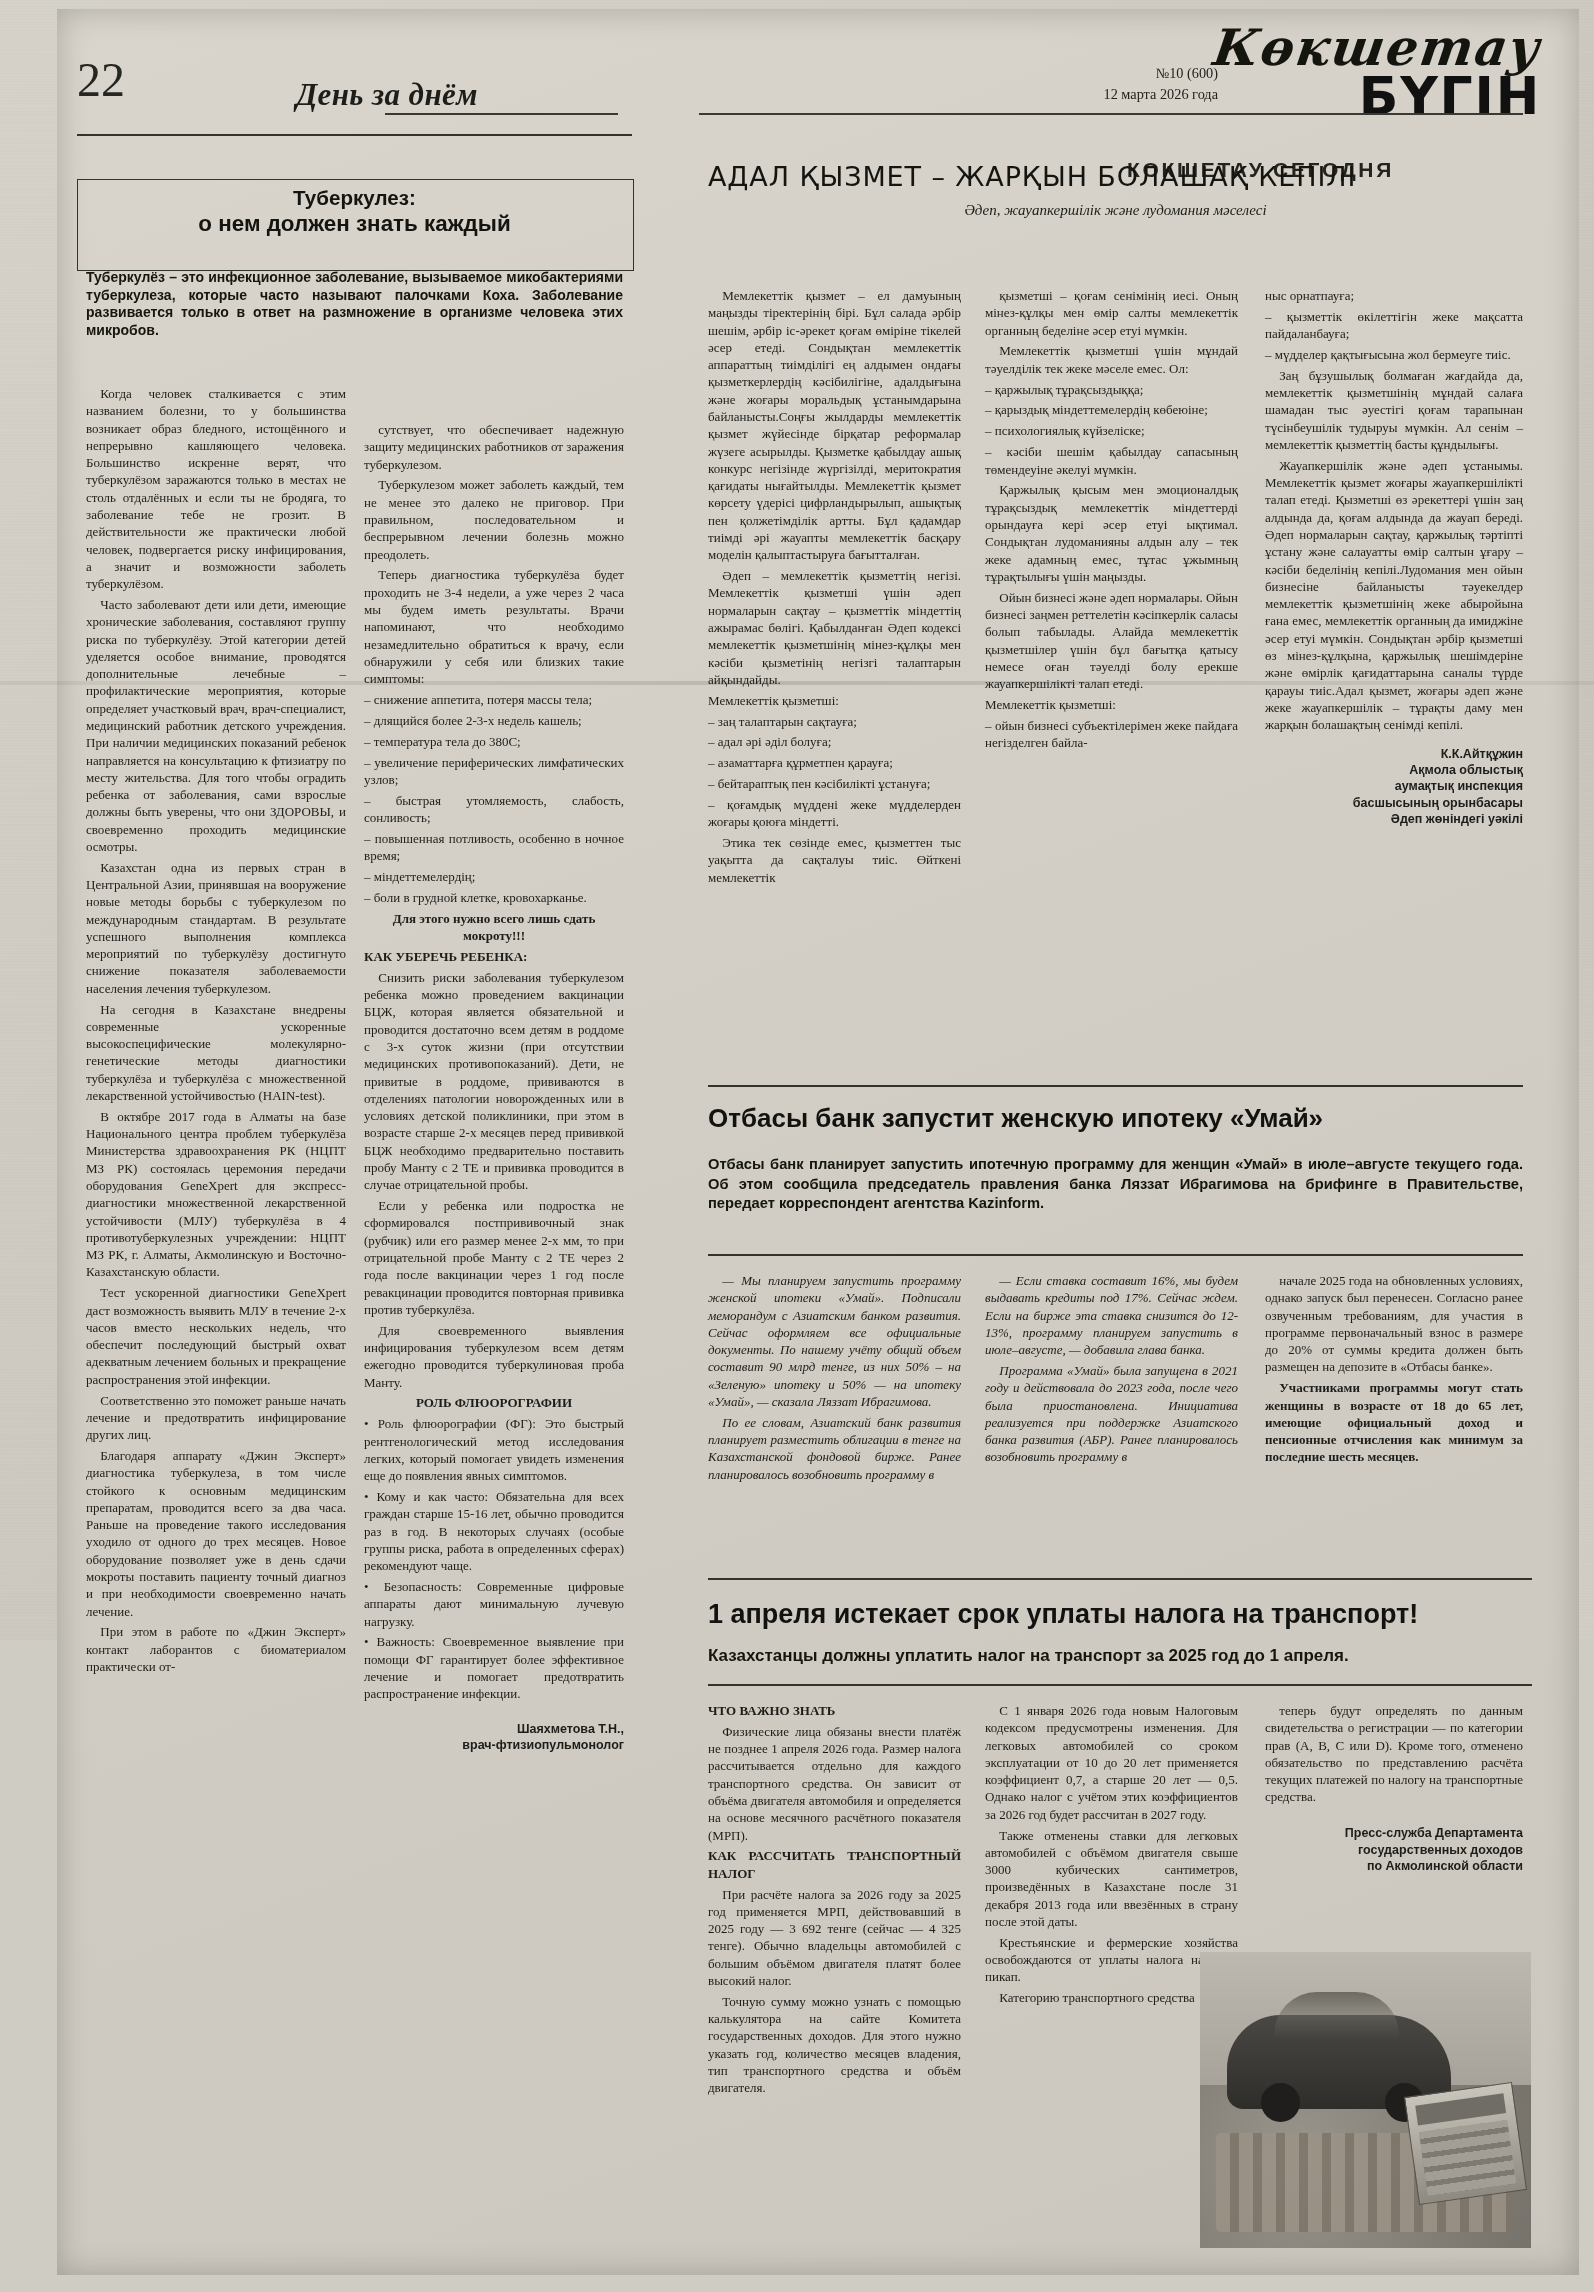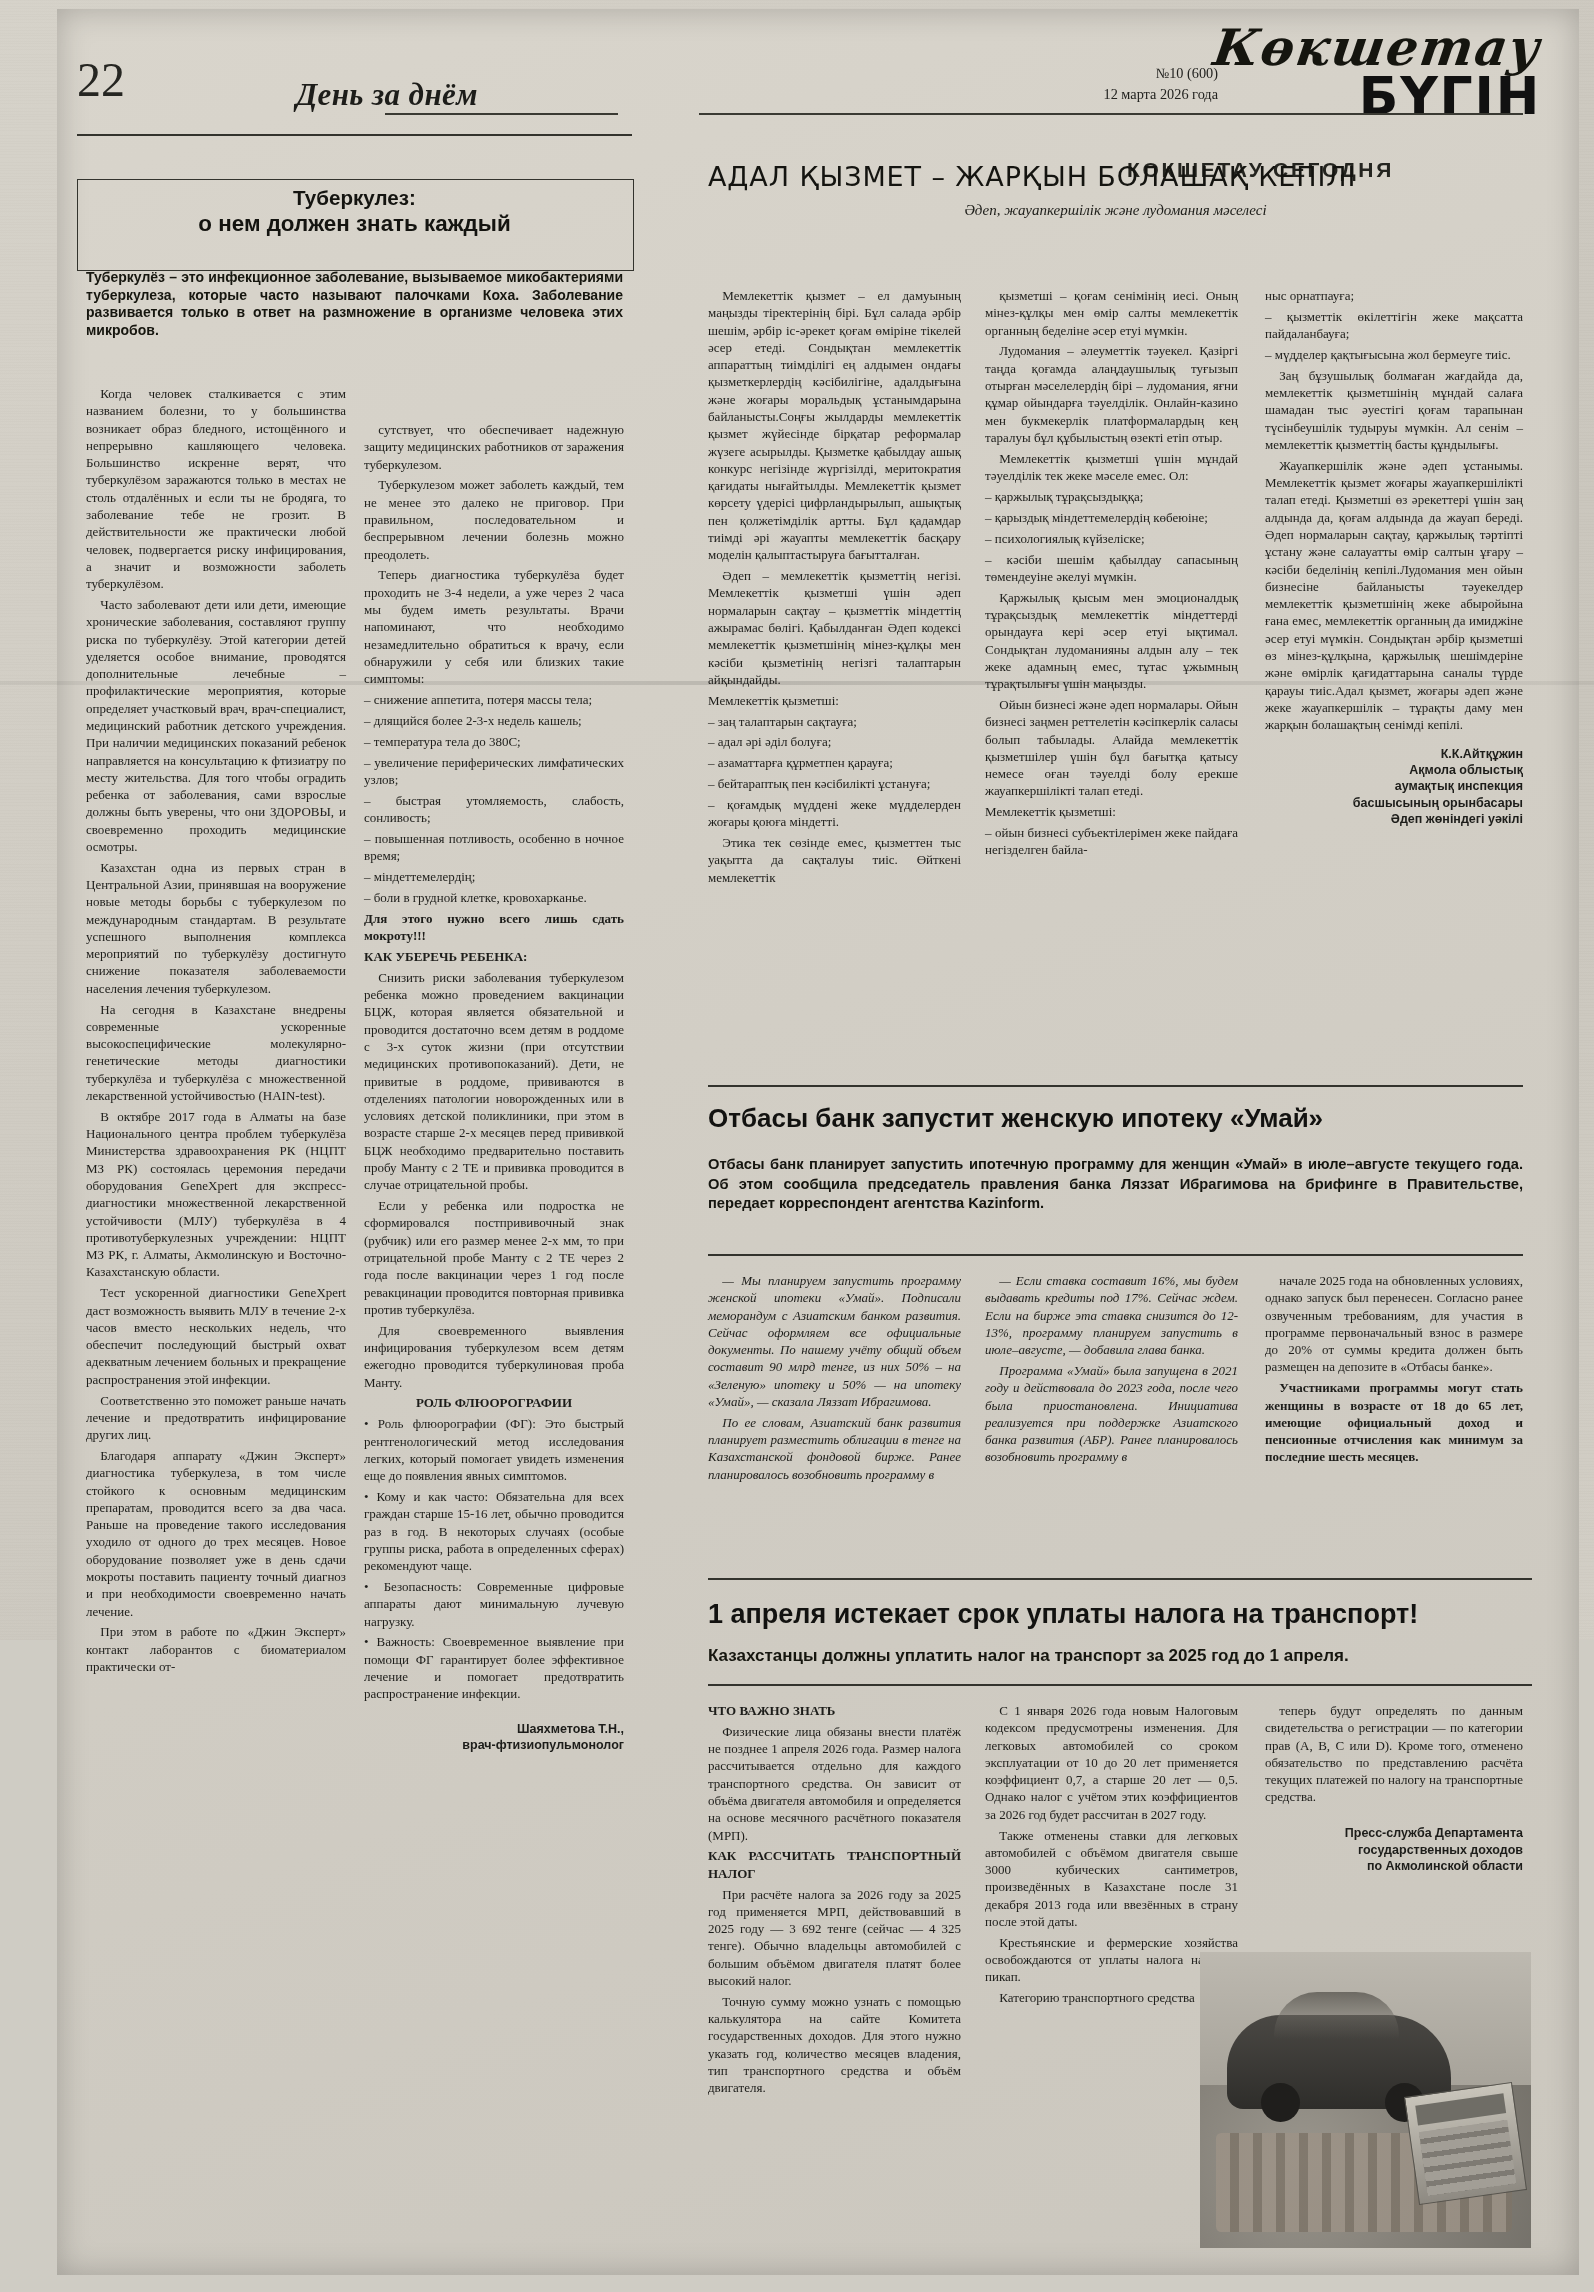--- a/index.html
+++ b/index.html
@@ -196,21 +196,20 @@
     <p class="noind">– заң талаптарын сақтауға;</p>
     <p class="noind">– адал әрі әділ болуға;</p>
     <p class="noind">– азаматтарға құрметпен қарауға;</p>
     <p class="noind">– бейтараптық пен кәсібилікті ұстануға;</p>
     <p class="noind">– қоғамдық мүддені жеке мүдделерден жоғары қоюға міндетті.</p>
     <p>Этика тек сөзінде емес, қызметтен тыс уақытта да сақталуы тиіс. Өйткені мемлекеттік</p>
   </div>
 
   <div class="col" style="left:985px;top:287px;width:253px;">
     <p>қызметші – қоғам сенімінің иесі. Оның мінез-құлқы мен өмір салты мемлекеттік органның беделіне әсер етуі мүмкін.</p>
-    <p>Лудомания – әлеуметтік тәуекел. Қазіргі таңда қоғамда алаңдаушылық туғызып отырған мәселелердің бірі – лудомания, яғни құмар ойындарға тәуелділік. Онлайн-казино мен букмекерлік платформалардың кең таралуы бұл құбылыстың өзекті етіп отыр.</p>
     <p>Мемлекеттік қызметші үшін мұндай тәуелділік тек жеке мәселе емес. Ол:</p>
     <p class="noind">– қаржылық тұрақсыздыққа;</p>
     <p class="noind">– қарыздық міндеттемелердің көбеюіне;</p>
     <p class="noind">– психологиялық күйзеліске;</p>
     <p class="noind">– кәсіби шешім қабылдау сапасының төмендеуіне әкелуі мүмкін.</p>
     <p>Қаржылық қысым мен эмоционалдық тұрақсыздық мемлекеттік міндеттерді орындауға кері әсер етуі ықтимал. Сондықтан лудоманияны алдын алу – тек жеке адамның емес, тұтас ұжымның тұрақтылығы үшін маңызды.</p>
     <p>Ойын бизнесі және әдеп нормалары. Ойын бизнесі заңмен реттелетін кәсіпкерлік саласы болып табылады. Алайда мемлекеттік қызметшілер үшін бұл бағытқа қатысу немесе оған тәуелді болу ерекше жауапкершілікті талап етеді.</p>
     <p class="noind">Мемлекеттік қызметші:</p>
     <p class="noind">– ойын бизнесі субъектілерімен жеке пайдаға негізделген байла-</p>
   </div>
@@ -254,21 +253,21 @@
     <p>Туберкулезом может заболеть каждый, тем не менее это далеко не приговор. При правильном, последовательном и беспрерывном лечении болезнь можно преодолеть.</p>
     <p>Теперь диагностика туберкулёза будет проходить не 3-4 недели, а уже через 2 часа мы будем иметь результаты. Врачи напоминают, что необходимо незамедлительно обратиться к врачу, если обнаружили у себя или близких такие симптомы:</p>
     <p class="noind">– снижение аппетита, потеря массы тела;</p>
     <p class="noind">– длящийся более 2-3-х недель кашель;</p>
     <p class="noind">– температура тела до 380С;</p>
     <p class="noind">– увеличение периферических лимфатических узлов;</p>
     <p class="noind">– быстрая утомляемость, слабость, сонливость;</p>
     <p class="noind">– повышенная потливость, особенно в ночное время;</p>
     <p class="noind">– міндеттемелердің;</p>
     <p class="noind">– боли в грудной клетке, кровохарканье.</p>
-    <p class="noind b" style="">Для этого нужно всего лишь сдать мокроту!!!</p>
+    <p class="noind b" style="text-align:center;">Для этого нужно всего лишь сдать мокроту!!!</p>
     <p class="noind b">КАК УБЕРЕЧЬ РЕБЕНКА:</p>
     <p>Снизить риски заболевания туберкулезом ребенка можно проведением вакцинации БЦЖ, которая является обязательной и проводится достаточно всем детям в роддоме с 3-х суток жизни (при отсутствии медицинских противопоказаний). Дети, не привитые в роддоме, прививаются в отделениях патологии новорожденных или в условиях детской поликлиники, при этом в возрасте старше 2-х месяцев перед прививкой БЦЖ необходимо предварительно поставить пробу Манту с 2 ТЕ и прививка проводится в случае отрицательной пробы.</p>
     <p>Если у ребенка или подростка не сформировался постпрививочный знак (рубчик) или его размер менее 2-х мм, то при отрицательной пробе Манту с 2 ТЕ через 2 года после вакцинации через 1 год после ревакцинации проводится повторная прививка против туберкулёза.</p>
     <p>Для своевременного выявления инфицирования туберкулезом всем детям ежегодно проводится туберкулиновая проба Манту.</p>
     <p class="noind b" style="text-align:center;">РОЛЬ ФЛЮОРОГРАФИИ</p>
     <p class="noind">• Роль флюорографии (ФГ): Это быстрый рентгенологический метод исследования легких, который помогает увидеть изменения еще до появления явных симптомов.</p>
     <p class="noind">• Кому и как часто: Обязательна для всех граждан старше 15-16 лет, обычно проводится раз в год. В некоторых случаях (особые группы риска, работа в определенных сферах) рекомендуют чаще.</p>
     <p class="noind">• Безопасность: Современные цифровые аппараты дают минимальную лучевую нагрузку.</p>
     <p class="noind">• Важность: Своевременное выявление при помощи ФГ гарантирует более эффективное лечение и помогает предотвратить распространение инфекции.</p>
     <div class="sig" style="margin-top:18px;">

